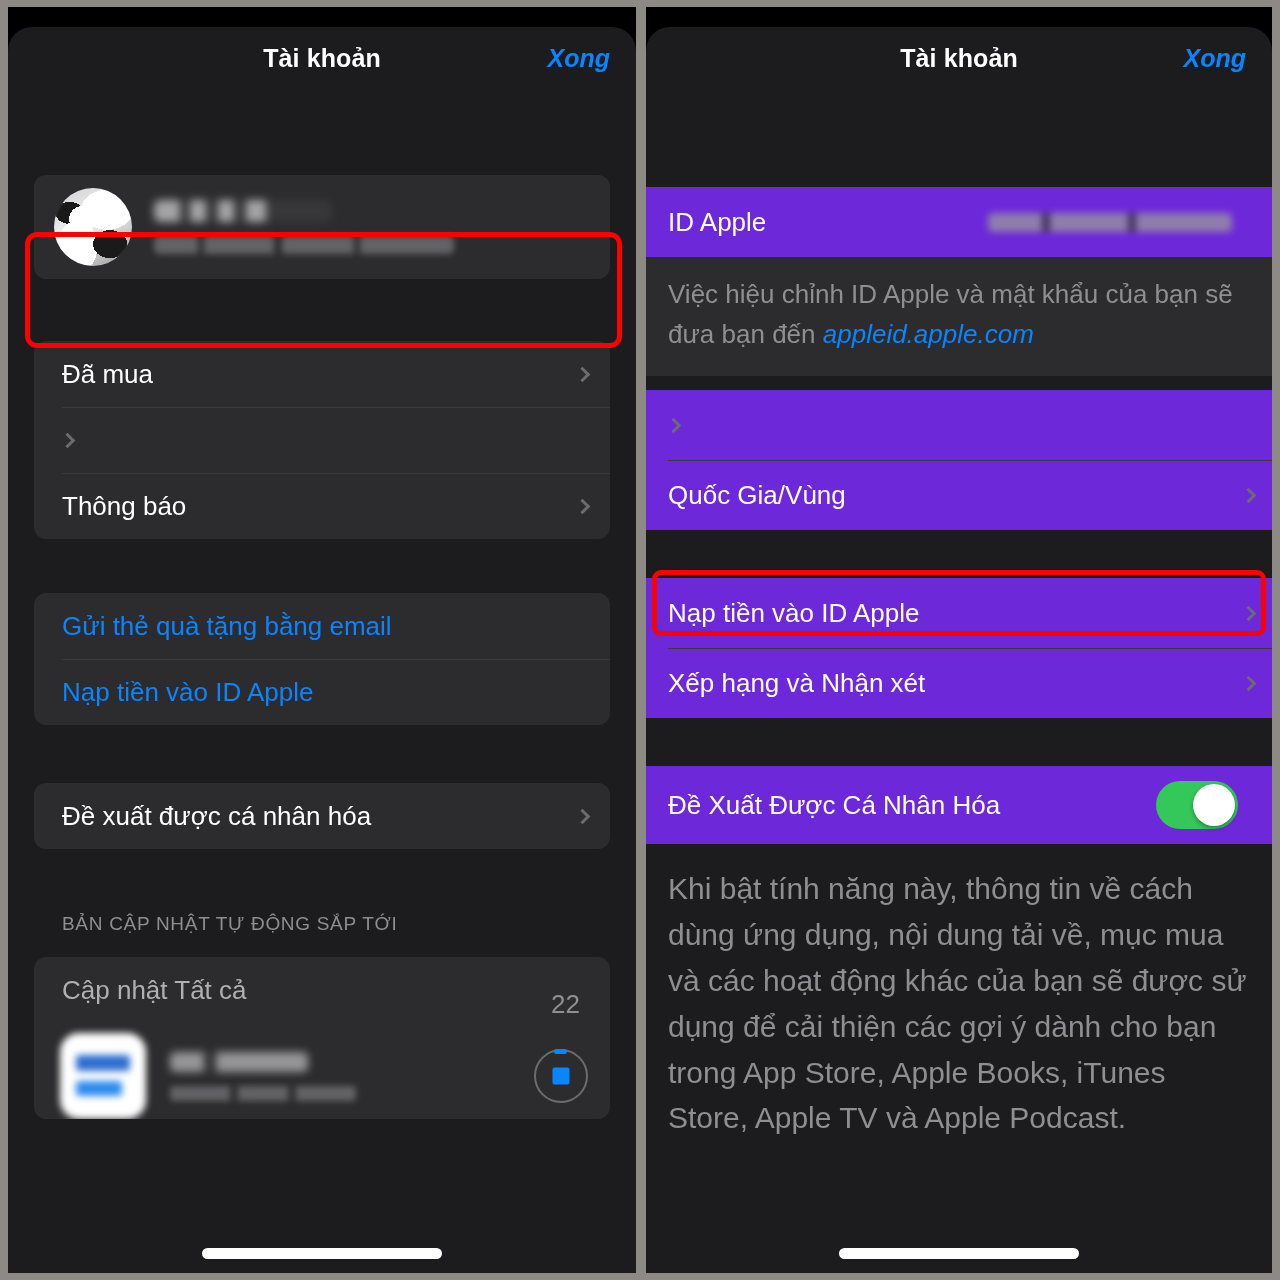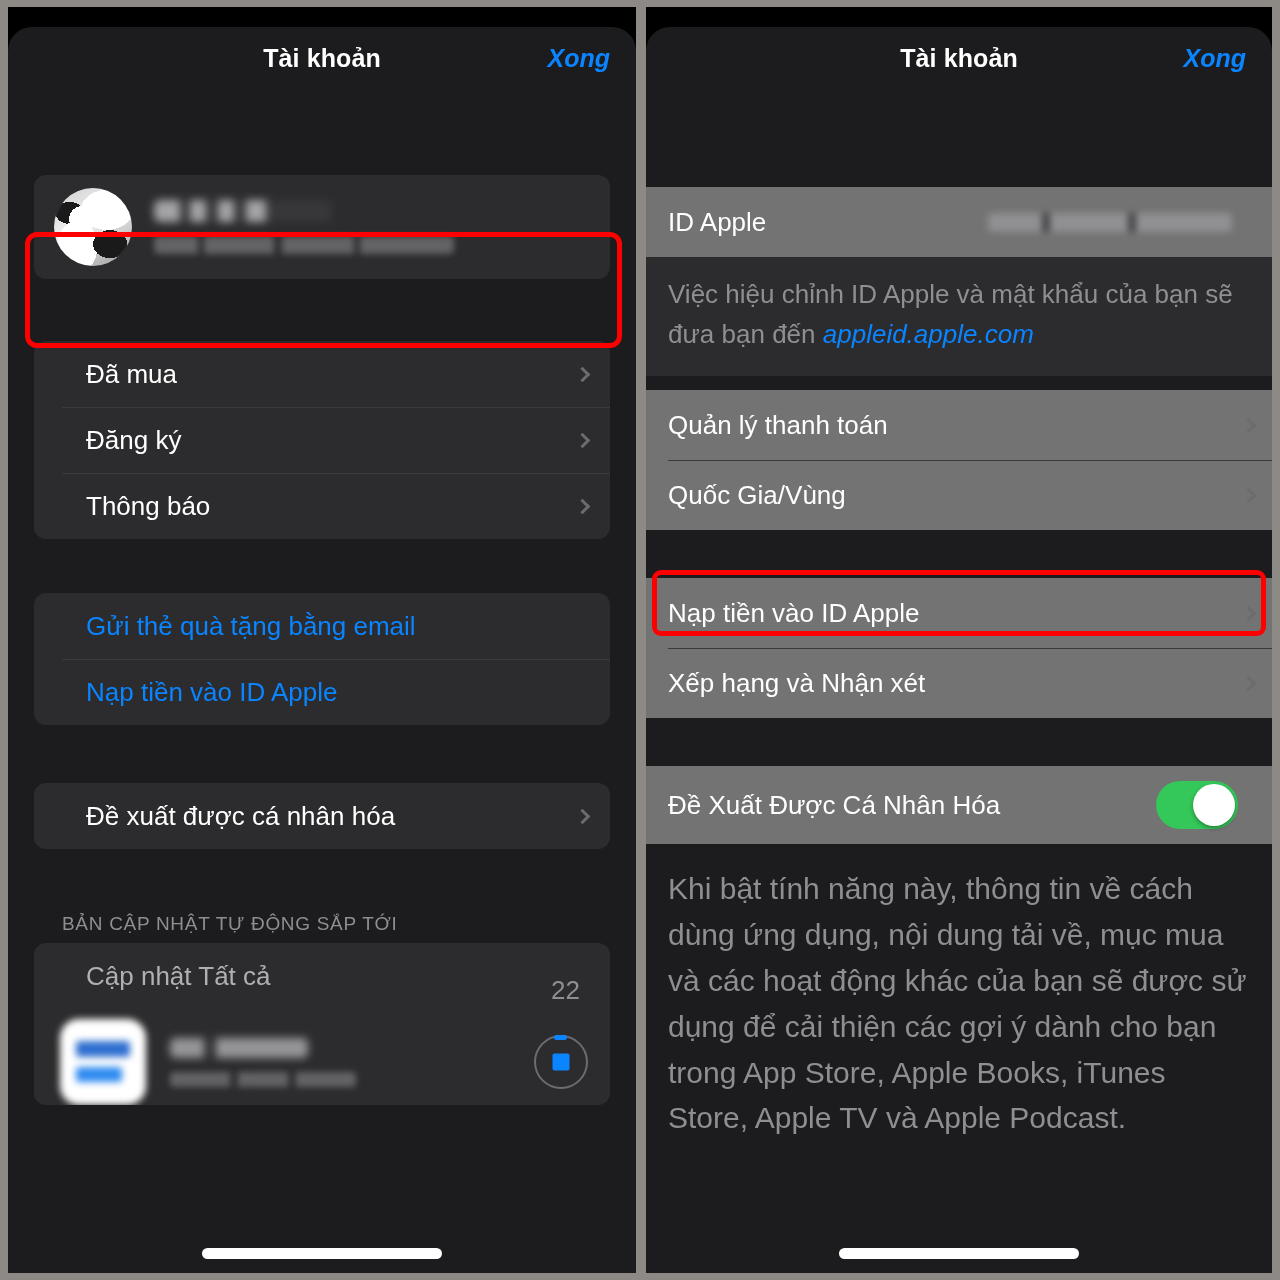--- a/index.html
+++ b/index.html
@@ -77,21 +77,20 @@
     content: "";
     position: absolute;
     left: 28px; right: 0; top: 0;
     height: 1px;
     background: #3a3a3c;
   }
   .row-label {
     flex: 1;
     color: #ffffff;
     font-size: 26px;
-    margin-left: 24px;
   }
   .row-label.link { color: #0a84ff; }
   .row-value {
     color: #8e8e93;
     font-size: 26px;
     margin-right: 8px;
     margin-top: 28px;
   }
   .chev {
     width: 11px; height: 11px;
@@ -136,21 +135,21 @@
     border-radius: 5px;
     background: linear-gradient(90deg,#76767a 0 44px,#2f2f31 44px 50px,#76767a 50px 120px,#2f2f31 120px 128px,#76767a 128px 200px,#2f2f31 200px 206px,#76767a 206px 300px);
     filter: blur(3.4px);
     opacity: .75;
   }
 
   .section-header {
     color: #8e8e93;
     font-size: 19px;
     letter-spacing: .7px;
-    padding: 0 0 8px 28px;
+    padding: 0 0 22px 28px;
   }
 
   
   .update-item {
     display: flex;
     align-items: center;
     padding: 10px 22px 0 26px;
   }
   .app-icon {
     width: 86px; height: 86px;
@@ -217,21 +216,21 @@
     transform: translateX(-54%);
   }
 
   
   .r-row {
     position: relative;
     display: flex;
     align-items: center;
     min-height: 70px;
     padding: 0 18px 0 22px;
-    background: #737373;
+    background: #6d28d9;
   }
   .r-row + .r-row::before {
     content: "";
     position: absolute;
     left: 22px; right: 0; top: 0;
     height: 1px;
     background: #3a3a3c;
   }
   .r-label { flex: 1; color: #fff; font-size: 26px; }
   .r-blur-value {
@@ -328,21 +327,20 @@
         </div>
 
         <div style="height:62px"></div>
 
         <div class="card">
           <div class="row">
             <span class="row-label">Đã mua</span>
             <span class="chev"></span>
           </div>
           <div class="row">
-            <span class="row-label">Đăng ký</span>
             <span class="chev"></span>
           </div>
           <div class="row">
             <span class="row-label">Thông báo</span>
             <span class="chev"></span>
           </div>
         </div>
 
         <div style="height:54px"></div>
 
@@ -402,21 +400,20 @@
       <div class="r-row">
         <span class="r-label">ID Apple</span>
         <span class="r-blur-value"></span>
       </div>
 
       <div class="r-footer"><span>Việc hiệu chỉnh ID Apple và mật khẩu của bạn sẽ đưa bạn đến </span><span class="lnk">appleid.apple.com</span></div>
 
       <div class="r-gap" style="height:14px"></div>
 
       <div class="r-row">
-        <span class="r-label">Quản lý thanh toán</span>
         <span class="chev"></span>
       </div>
       <div class="r-row">
         <span class="r-label">Quốc Gia/Vùng</span>
         <span class="chev"></span>
       </div>
 
       <div class="r-gap"></div>
 
       <div class="r-row">

